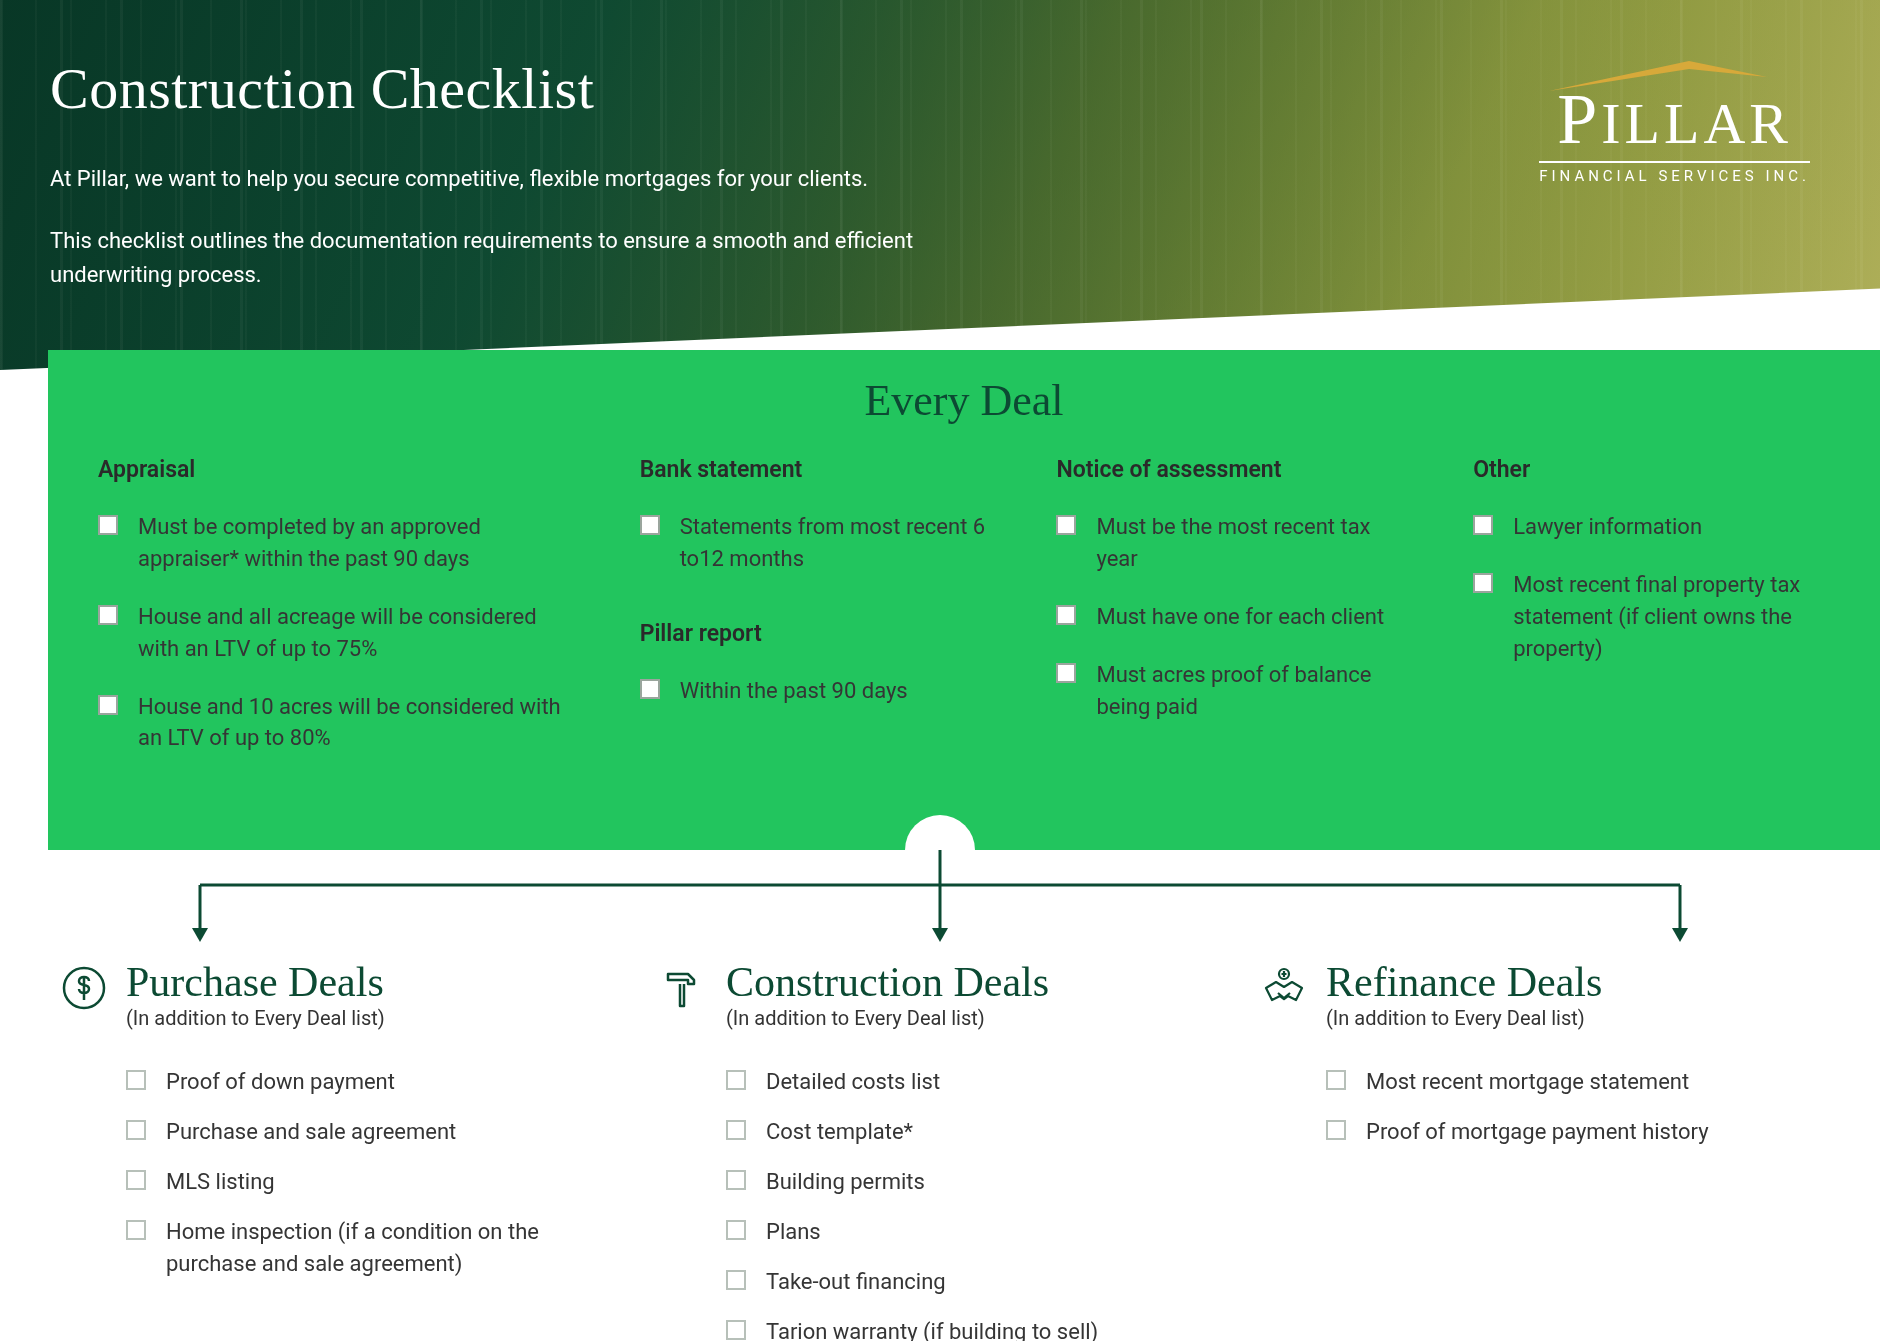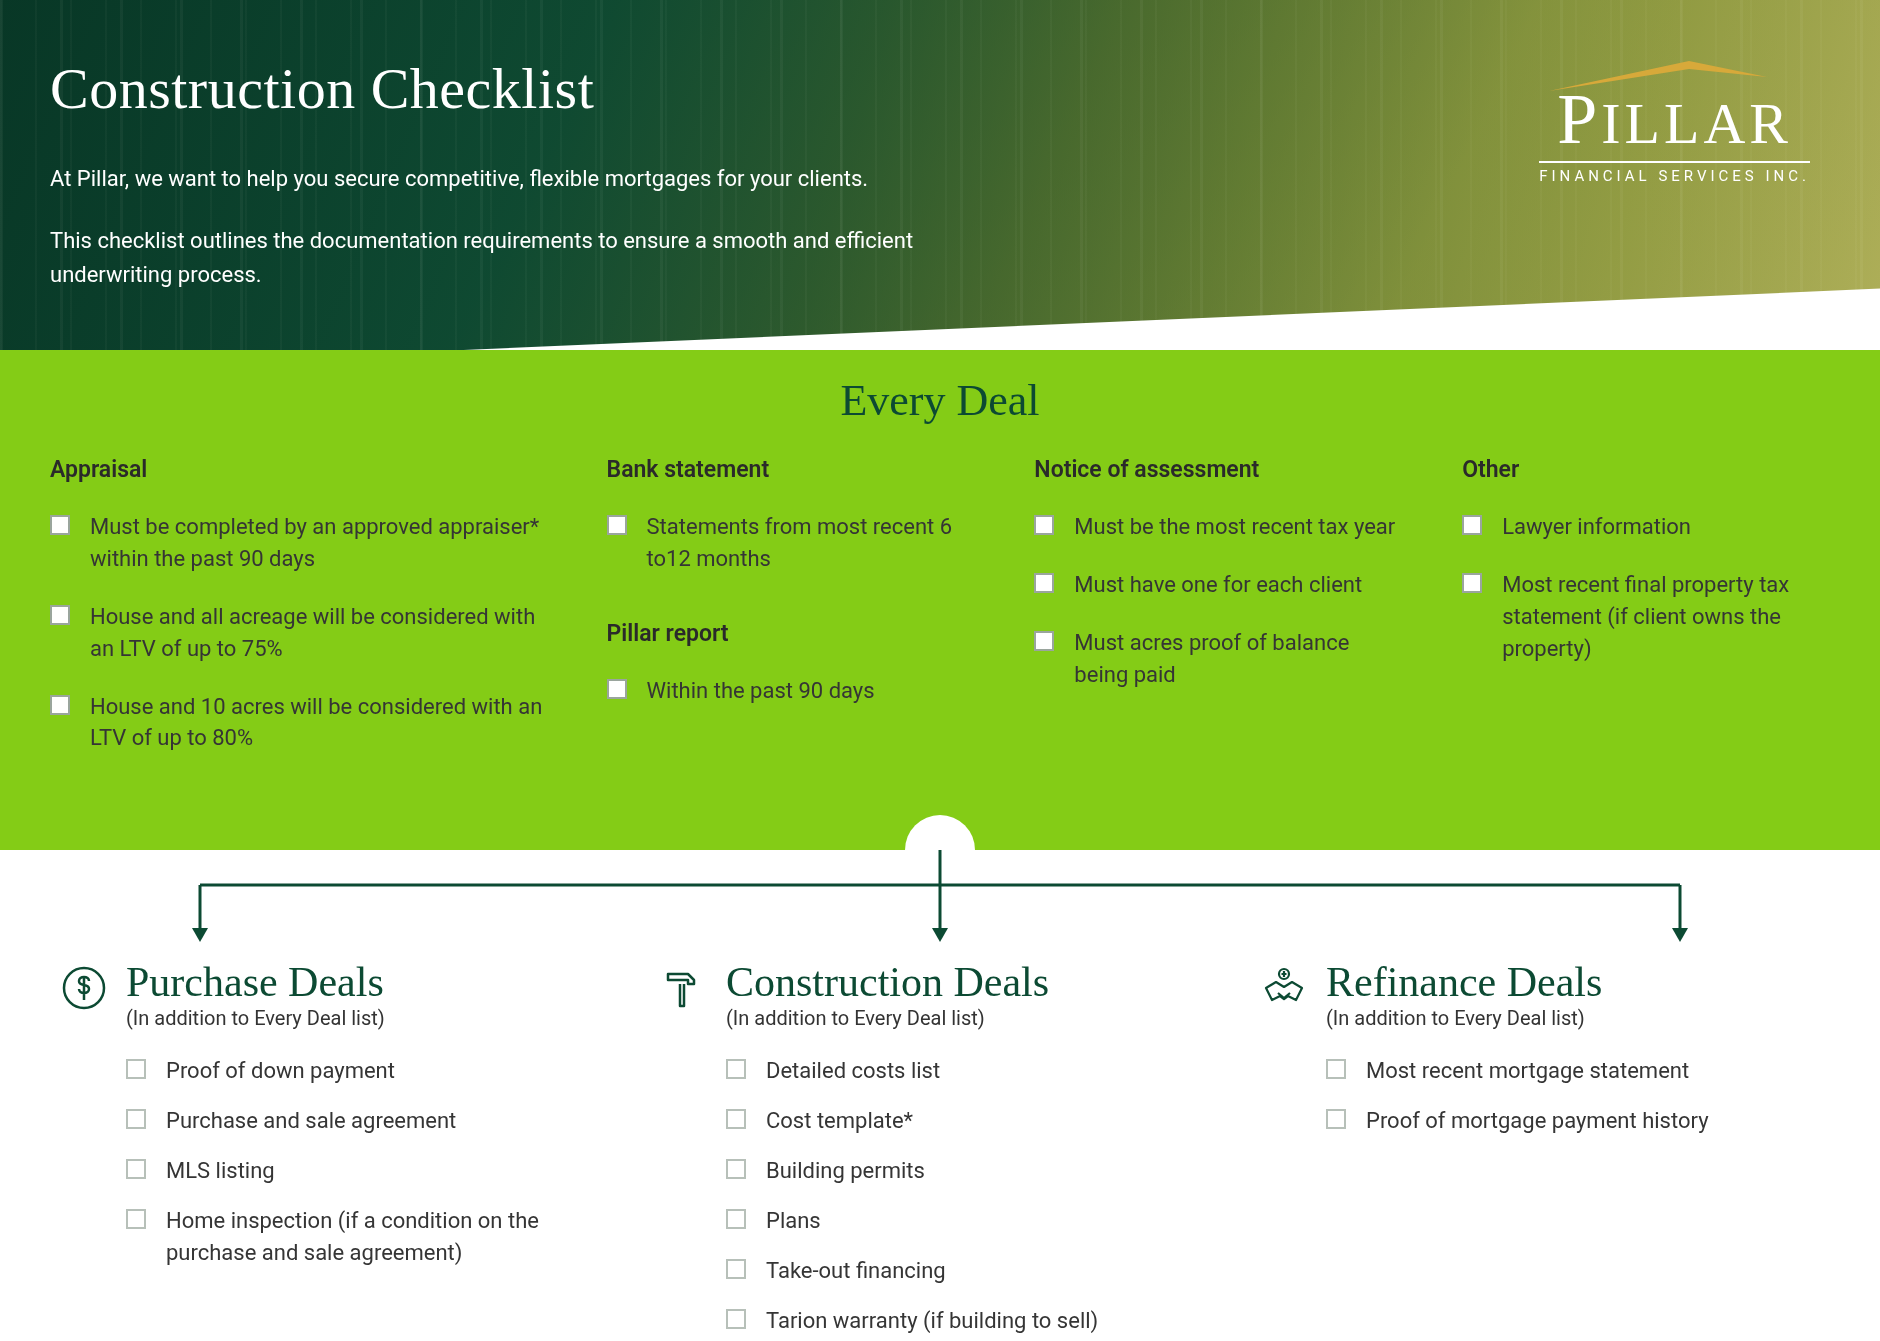--- a/index.html
+++ b/index.html
@@ -60,24 +60,25 @@
     font-size: 58px;
     letter-spacing: 4px;
     font-variant: small-caps;
     line-height:1;
   }
   .logo .brand .cap { font-size: 72px; }
   .logo hr { border:none; border-top:2px solid #fff; margin:6px 0 4px; }
   .logo .tag { font-size: 15px; letter-spacing: 4px; }
 
   .every-deal {
-    background: #84cc16;
+    background: #22c55e;
     padding: 0 50px 70px 50px;
     margin-top:-20px;
     position:relative;
+    margin-left:48px;
   }
   .every-deal h2 {
     font-family: Georgia, "Times New Roman", serif;
     font-weight: 400;
     font-size: 44px;
     color: #0c4a33;
     text-align: center;
     padding: 25px 0 30px;
   }
   .cols {
@@ -126,21 +127,21 @@
   .connector svg { width:100%; height:100%; }
 
   .deals {
     display: grid;
     grid-template-columns: 1fr 1fr 1fr;
     gap: 40px;
     padding: 10px 60px 60px 60px;
     background:#fff;
   }
   .deal-head {
-    display:flex; align-items:flex-start; gap:18px; margin-bottom:25px;
+    display:flex; align-items:flex-start; gap:18px; margin-bottom:36px;
   }
   .deal-head .icon {
     width:48px; height:48px; flex:0 0 48px;
     color:#0c4a33;
     margin-top:4px;
   }
   .deal-head .icon svg { width:100%; height:100%; }
   .deal-title {
     font-family: Georgia, "Times New Roman", serif;
     font-size: 42px;

